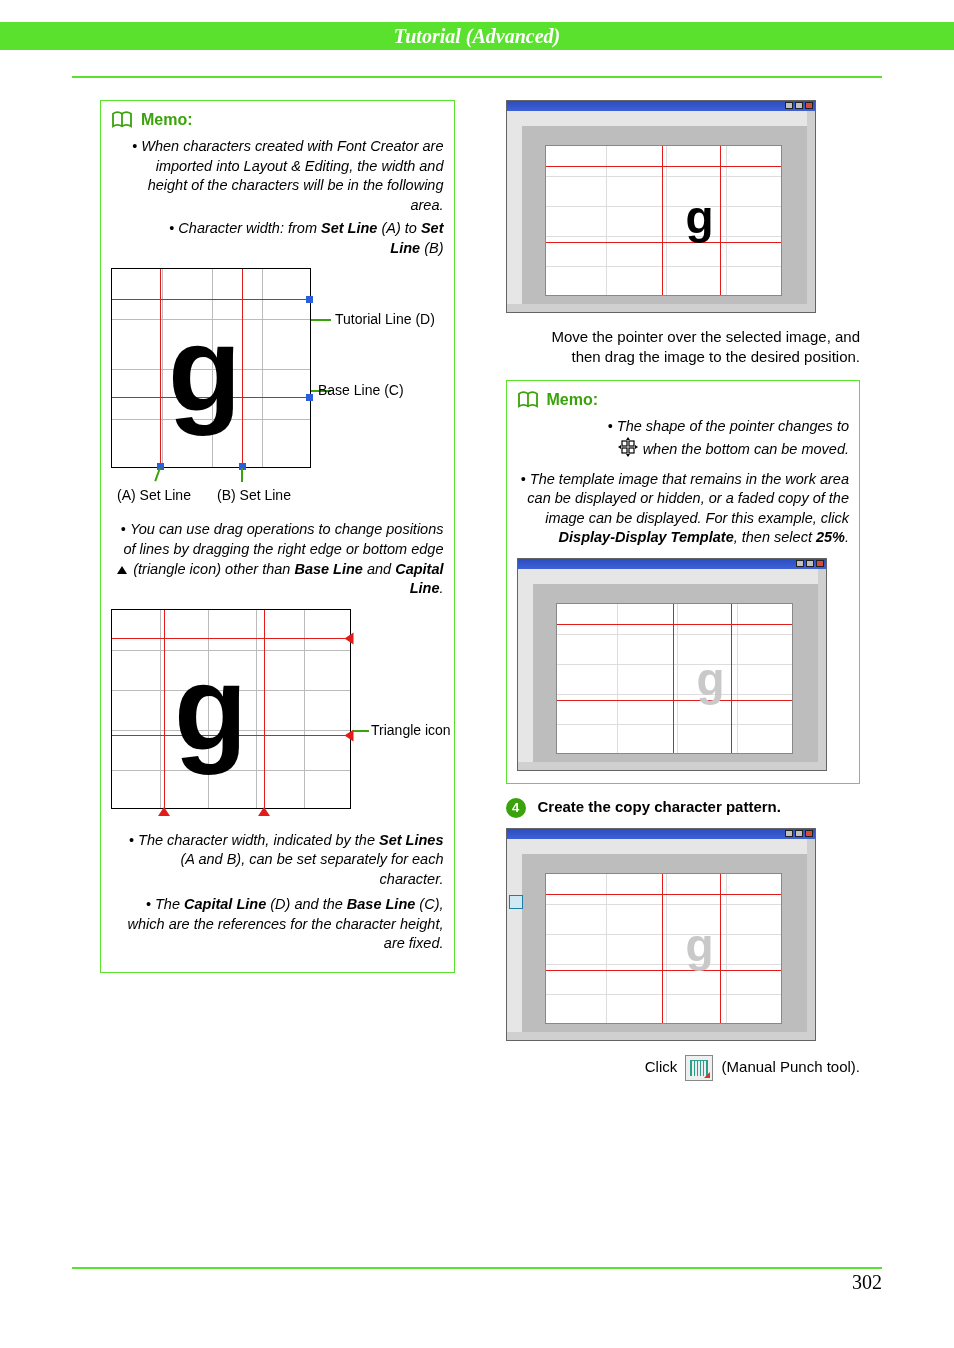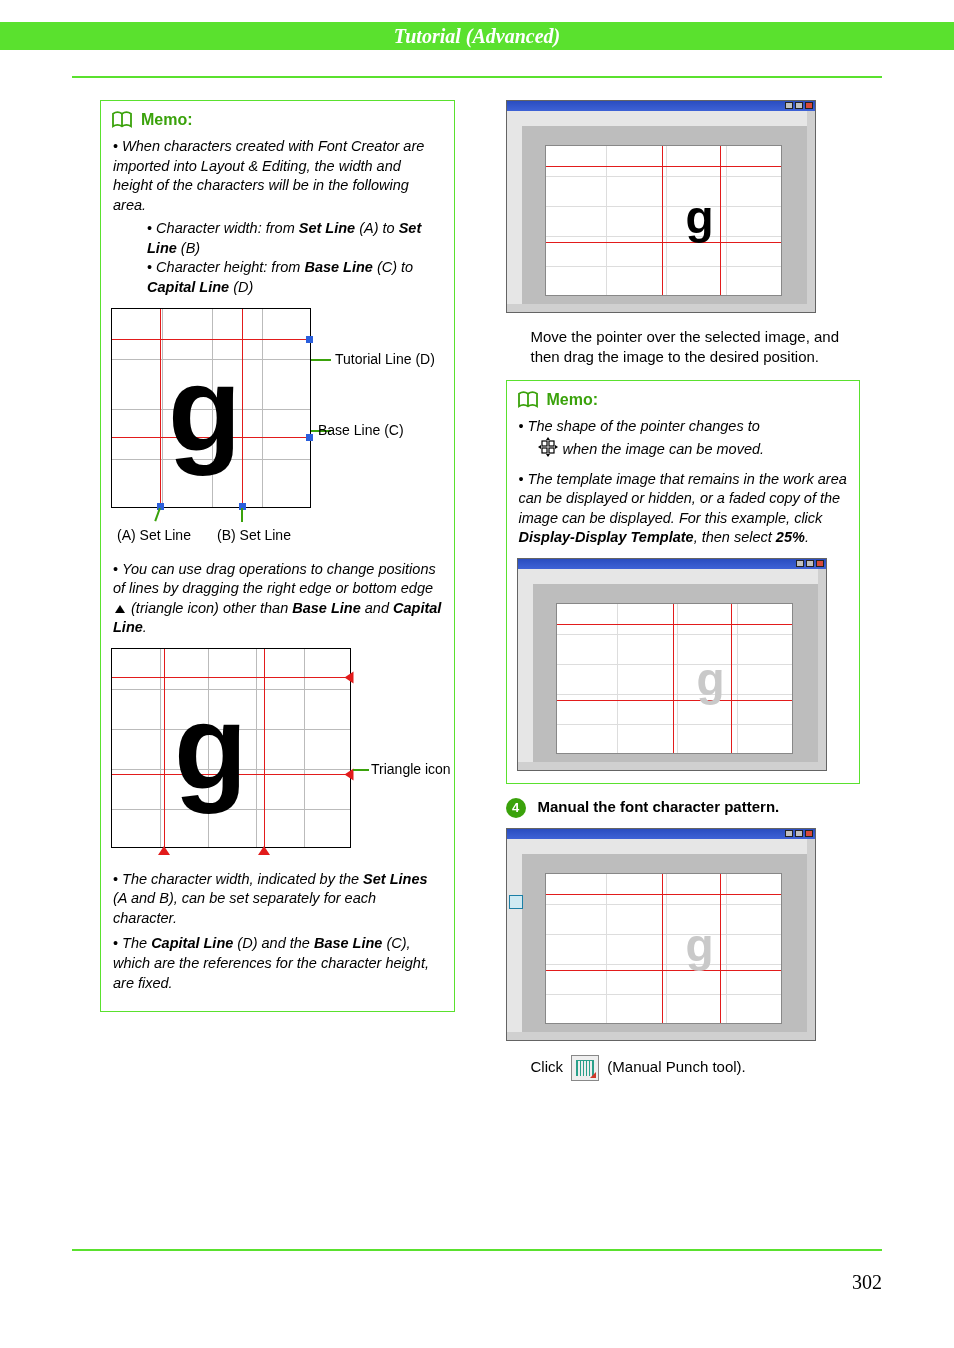--- a/index.html
+++ b/index.html
@@ -31,20 +31,21 @@
     top: 76px;
     border-top: 2px solid #5ae12e;
   }
   .content {
     position: absolute;
     top: 100px;
     left: 100px;
     width: 760px;
     display: flex;
     gap: 51px;
+    text-align: right;
   }
   .col { width: 360px; }
   .memo-box {
     border: 1px solid #5ae12e;
     padding: 10px 10px 12px 10px;
     margin-bottom: 14px;
   }
   .memo-header {
     display: flex;
     align-items: center;
@@ -143,21 +144,21 @@
   .tool-btn .comb {
     position:absolute; left:4px; top:4px; width:18px; height:16px;
     border:1px solid #2aa08a; border-bottom:none;
     background:repeating-linear-gradient(90deg,#2aa08a 0 1px, transparent 1px 3px);
   }
   .tool-btn .corner { position:absolute; right:2px; bottom:2px; width:0;height:0;
     border-left:6px solid transparent; border-bottom:6px solid #d03a2a; }
   .footer {
     position:absolute; bottom:54px; left:72px; right:72px;
     border-top:2px solid #5ae12e;
-    text-align:right; padding-top:20px;
+    text-align:right; padding-top:2px;
     font-family:"Times New Roman", serif;
     font-size:20px;
   }
 </style>
 </head>
 <body>
 
 <div class="header-band">
   <span>Tutorial (Advanced)</span>
 </div>
@@ -176,23 +177,20 @@
         </span>
         <span class="memo-title">Memo:</span>
       </div>
       <div class="memo-body">
         <ul>
           <li>
             <span>When characters created with Font Creator are imported into Layout &amp; Editing, the width and height of the characters will be in the following area.</span>
             <ul class="sublist">
               <li>
                 <span>Character width: from </span><span class="bold">Set Line</span><span> (A) to </span><span class="bold">Set Line</span><span> (B)</span>
-              </li>
-              <li>
-                <span>Character height: from </span><span class="bold">Base Line</span><span> (C) to </span><span class="bold">Capital Line</span><span> (D)</span>
               </li>
             </ul>
           </li>
         </ul>
 
         <div class="diagram normal" style="height:240px;">
           <div class="diagram-grid" style="width:200px;height:200px;left:0;top:0;">
             <div class="grid-v" style="left:50px"></div>
               <div class="grid-v" style="left:100px"></div>
               <div class="grid-v" style="left:150px"></div>
@@ -314,21 +312,21 @@
               <svg width="22" height="22" viewBox="0 0 22 22">
                   <g fill="none" stroke="#000" stroke-width="1.2">
                 <rect x="5" y="5" width="5" height="5"></rect>
                     <rect x="12" y="5" width="5" height="5"></rect>
                 <rect x="5" y="12" width="5" height="5"></rect>
                     <rect x="12" y="12" width="5" height="5"></rect>
                 <path d="M11 1 L9 4 L13 4 Z M11 21 L9 18 L13 18 Z M1 11 L4 9 L4 13 Z M21 11 L18 9 L18 13 Z" fill="#000" stroke="none"></path>
               </g>
                 </svg>
             </span>
-            <span> when the image can be moved.</span>
+            <span> when the bottom can be moved.</span>
           </li>
           <li>
             <span>The template image that remains in the work area can be displayed or hidden, or a faded copy of the image can be displayed. For this example, click </span><span class="bold">Display-Display Template</span><span>, then select </span><span class="bold">25%</span><span>.</span>
           </li>
         </ul>
 
         <div class="app-shot normal" style="margin-top:10px;margin-bottom:0;">
           <div class="app-titlebar"></div>
           <div class="app-winbtns">
               <div class="winbtn"></div>
@@ -352,21 +350,21 @@
             <span class="g-char">g</span>
           </div>
           <div class="hscroll"></div>
             <div class="vscroll"></div>
         </div>
       </div>
     </div>
 
     <div class="step-row">
       <div class="step-badge">4</div>
-      <div class="step-text">Manual the font character pattern.</div>
+      <div class="step-text">Create the copy character pattern.</div>
     </div>
 
     <div class="app-shot">
       <div class="app-titlebar"></div>
       <div class="app-winbtns">
           <div class="winbtn"></div>
           <div class="winbtn"></div>
           <div class="winbtn close"></div>
         </div>
       <div class="app-toolbar"></div>

